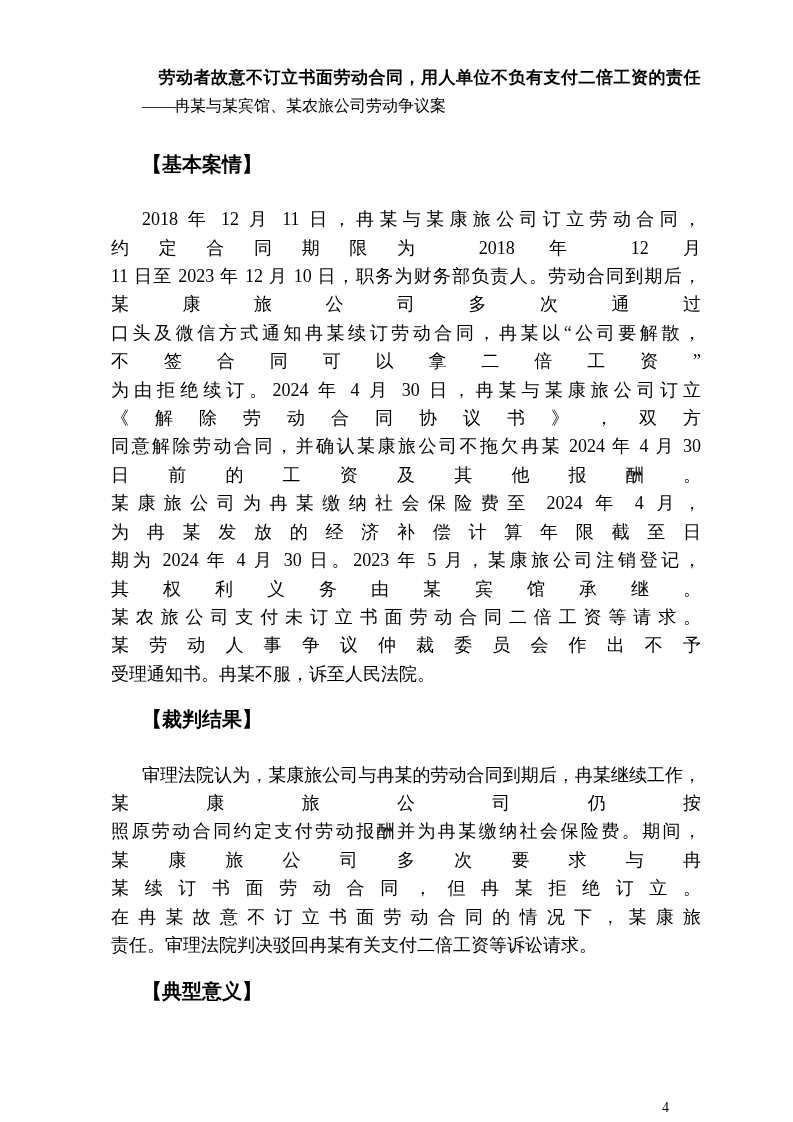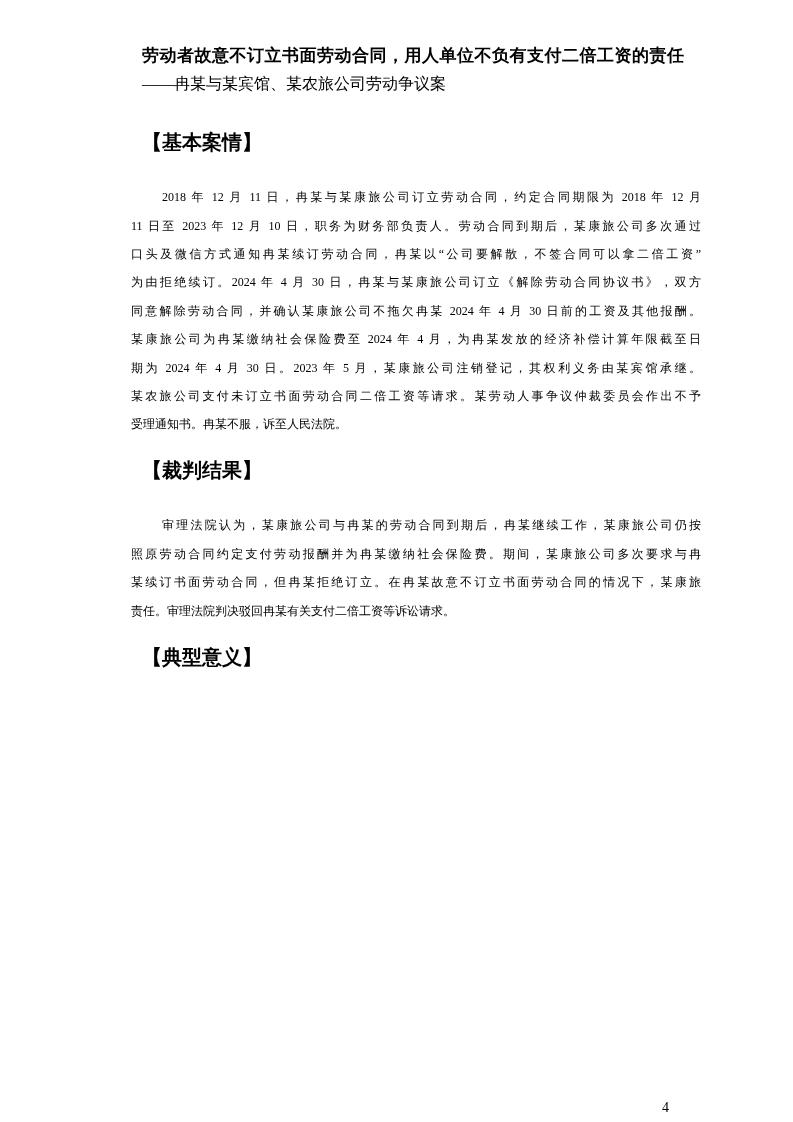--- a/index.html
+++ b/index.html
@@ -11,27 +11,28 @@
     font-family:"Liberation Serif","DejaVu Serif",serif;
     color:#000;
     overflow:hidden;
   }
   .content{
     position:absolute;
     left:111px;top:0;
     width:590px;
   }
   .doc-title{
-    margin:42px 0 0 0;
+    margin:64px 0 0 0;
     font-size:17px;
     font-weight:bold;
     line-height:28.4px;
     text-indent:31px;
     letter-spacing:0.5px;
     white-space:nowrap;
+    text-align:right;
   }
   .doc-subtitle{
     margin:0;
     font-size:16px;
     font-weight:normal;
     line-height:28.4px;
     text-indent:31px;
     white-space:nowrap;
   }
   .sec-heading{
@@ -39,27 +40,26 @@
     font-size:20px;
     font-weight:bold;
     line-height:28.4px;
     text-indent:31px;
   }
   .sec-heading.h1{margin-top:29px;}
   .sec-heading.h2{margin-top:17px;}
   .sec-heading.h3{margin-top:18px;}
   .para{margin:27px 0 0 0;}
   .line{
-    font-size:12px;
+    font-size:18px;
     line-height:28.4px;
     text-align:justify;
     text-align-last:justify;
     word-break:keep-all;
     overflow:hidden;
-    margin-left:20px;
   }
   .line.first{text-indent:31px;}
   .line.last{text-align-last:left;}
   .page-number{
     position:absolute;
     left:662px;
     top:1100px;
     font-size:14px;
     line-height:16px;
   }

